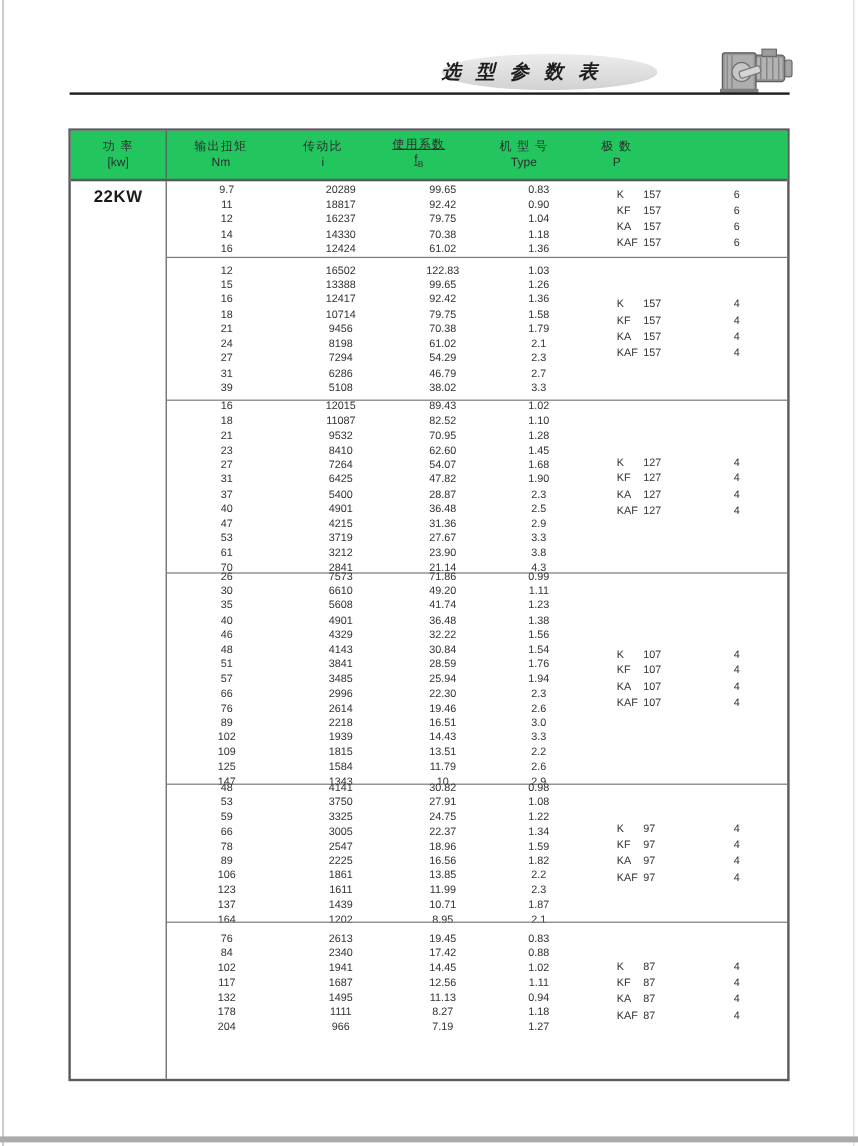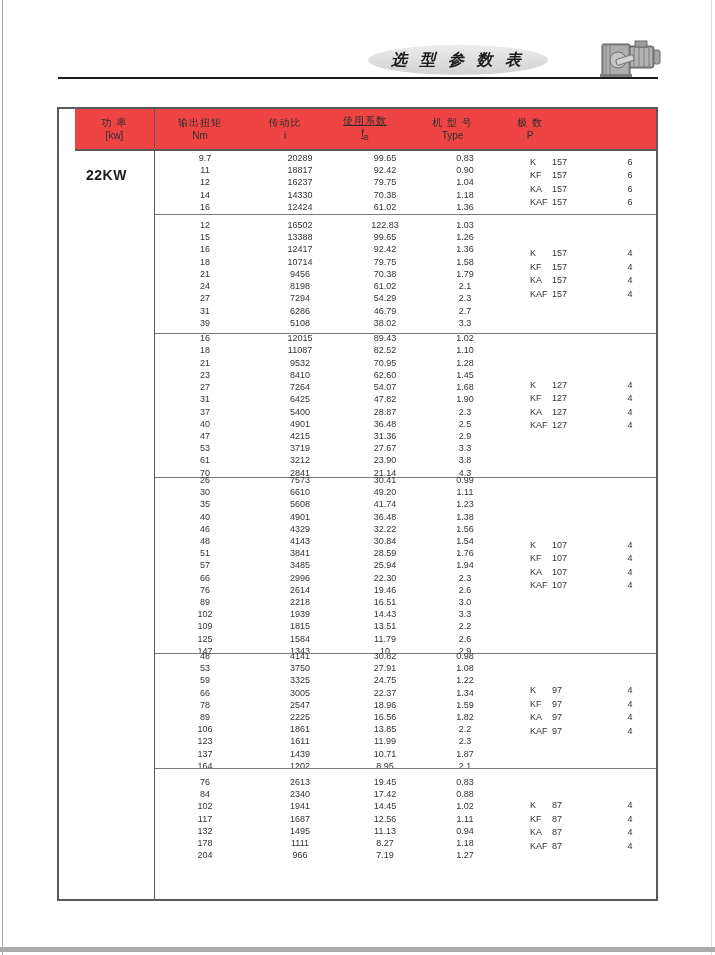--- a/index.html
+++ b/index.html
@@ -9,53 +9,52 @@
   }
   .edge-left{position:absolute;left:2px;top:0;width:1px;height:955px;background:#aaa;}
   .edge-right{position:absolute;right:3px;top:0;width:1px;height:955px;background:#ddd;}
   .bottom-bar{position:absolute;left:0;top:947px;width:715px;height:5px;background:#ababab;}
 
   
   .banner{
     position:absolute;left:368px;top:45px;width:180px;height:30px;
     background:linear-gradient(#ececec,#d2d2d2);
     border-radius:50% / 50%;
-    display:flex;align-items:center;justify-content:center;
+    display:flex;align-items:center;justify-content:flex-start;
   }
   .banner span{
     font-style:italic;font-weight:bold;font-size:16px;letter-spacing:4px;color:#1c1c1c;
     white-space:nowrap;
   }
   .gearmotor{position:absolute;left:594px;top:38px;}
   .header-rule{position:absolute;left:58px;top:77px;width:600px;height:2px;background:#1d1d1d;}
 
   
   .ptable{
     position:absolute;left:57px;top:107px;width:601px;height:794px;
     border:2px solid #5a5a5a;box-sizing:border-box;background:#fff;
   }
   .thead{
     display:flex;height:42px;border-bottom:2px solid #5a5a5a;box-sizing:border-box;
-    background:#ef4444;
-    margin-left:16px;
+    background:#22c55e;
   }
   .th{
     display:flex;flex-direction:column;align-items:center;justify-content:center;
     font-size:10px;line-height:13px;color:#2e2e2e;box-sizing:border-box;
   }
   .th .cn{letter-spacing:1px;}
   .th-power{width:80px;border-right:1px solid #5a5a5a;}
   .th-speed{width:100px;} .th-torque{width:90px;} .th-ratio{width:80px;}
   .th-factor{width:80px;text-decoration:underline;} .th-type{width:95px;} .th-poles{width:60px;}
   sub{font-size:7px;}
 
   .tbody{display:flex;height:748px;}
   .power-col{
-    width:96px;border-right:1px solid #5a5a5a;box-sizing:border-box;
-    text-align:center;padding-top:16px;
+    width:80px;border-right:1px solid #5a5a5a;box-sizing:border-box;
+    text-align:center;padding-top:4px;
   }
   .power-col .pw{font-size:14px;font-weight:bold;color:#1b1b1b;letter-spacing:0.5px;}
   .groups{flex:1;display:flex;flex-direction:column;}
 
   .group{position:relative;box-sizing:border-box;}
   .group + .group{border-top:1px solid #7a7a7a;}
   .rows{
     height:100%;display:flex;flex-direction:column;justify-content:center;box-sizing:border-box;
   }
   .group.top-align .rows{justify-content:flex-start;padding-top:7px;}
@@ -369,21 +368,21 @@
                 <div class="type-num">127</div>
                 <div class="type-pole">4</div>
               </div>
             </div>
           </div>
           <div class="group" style="height: 176px;">
             <div class="rows">
               <div class="row">
                 <div class="cell c-speed">26</div>
                 <div class="cell c-torque">7573</div>
-                <div class="cell c-ratio">30.41</div>
+                <div class="cell c-ratio">71.86</div>
                 <div class="cell c-factor">0.99</div>
               </div>
               <div class="row">
                 <div class="cell c-speed">30</div>
                 <div class="cell c-torque">6610</div>
                 <div class="cell c-ratio">49.20</div>
                 <div class="cell c-factor">1.11</div>
               </div>
               <div class="row">
                 <div class="cell c-speed">35</div>

